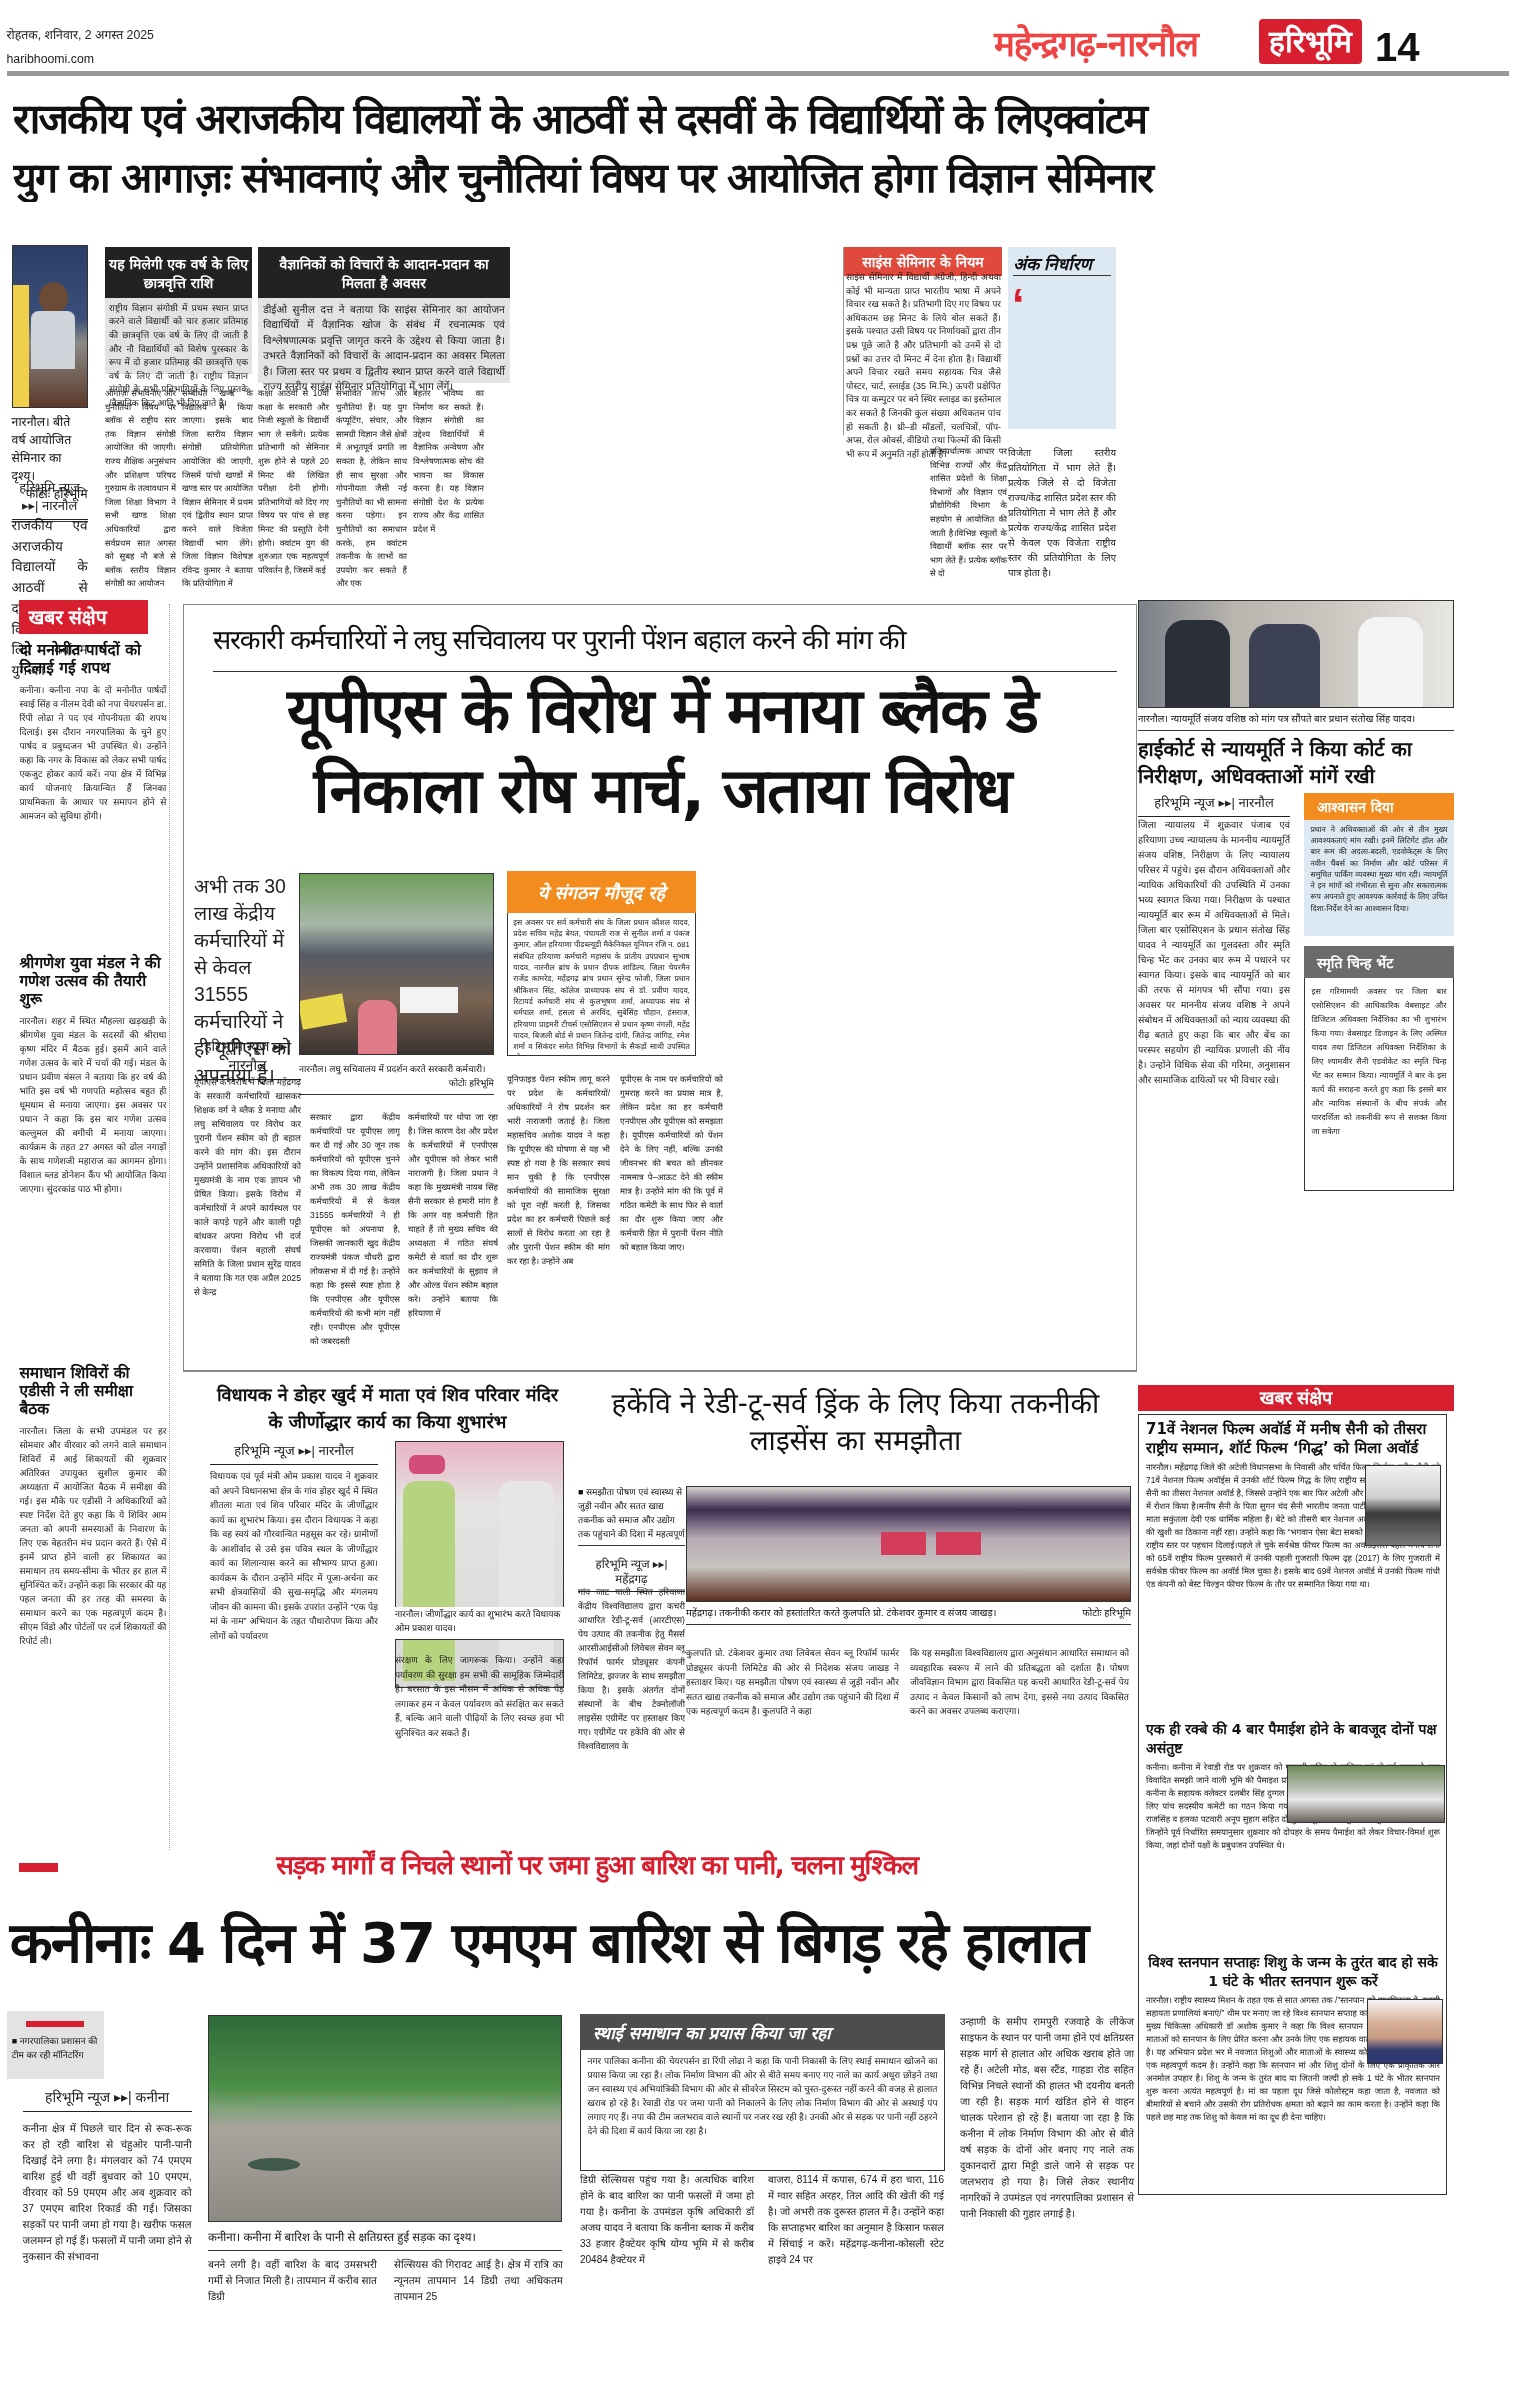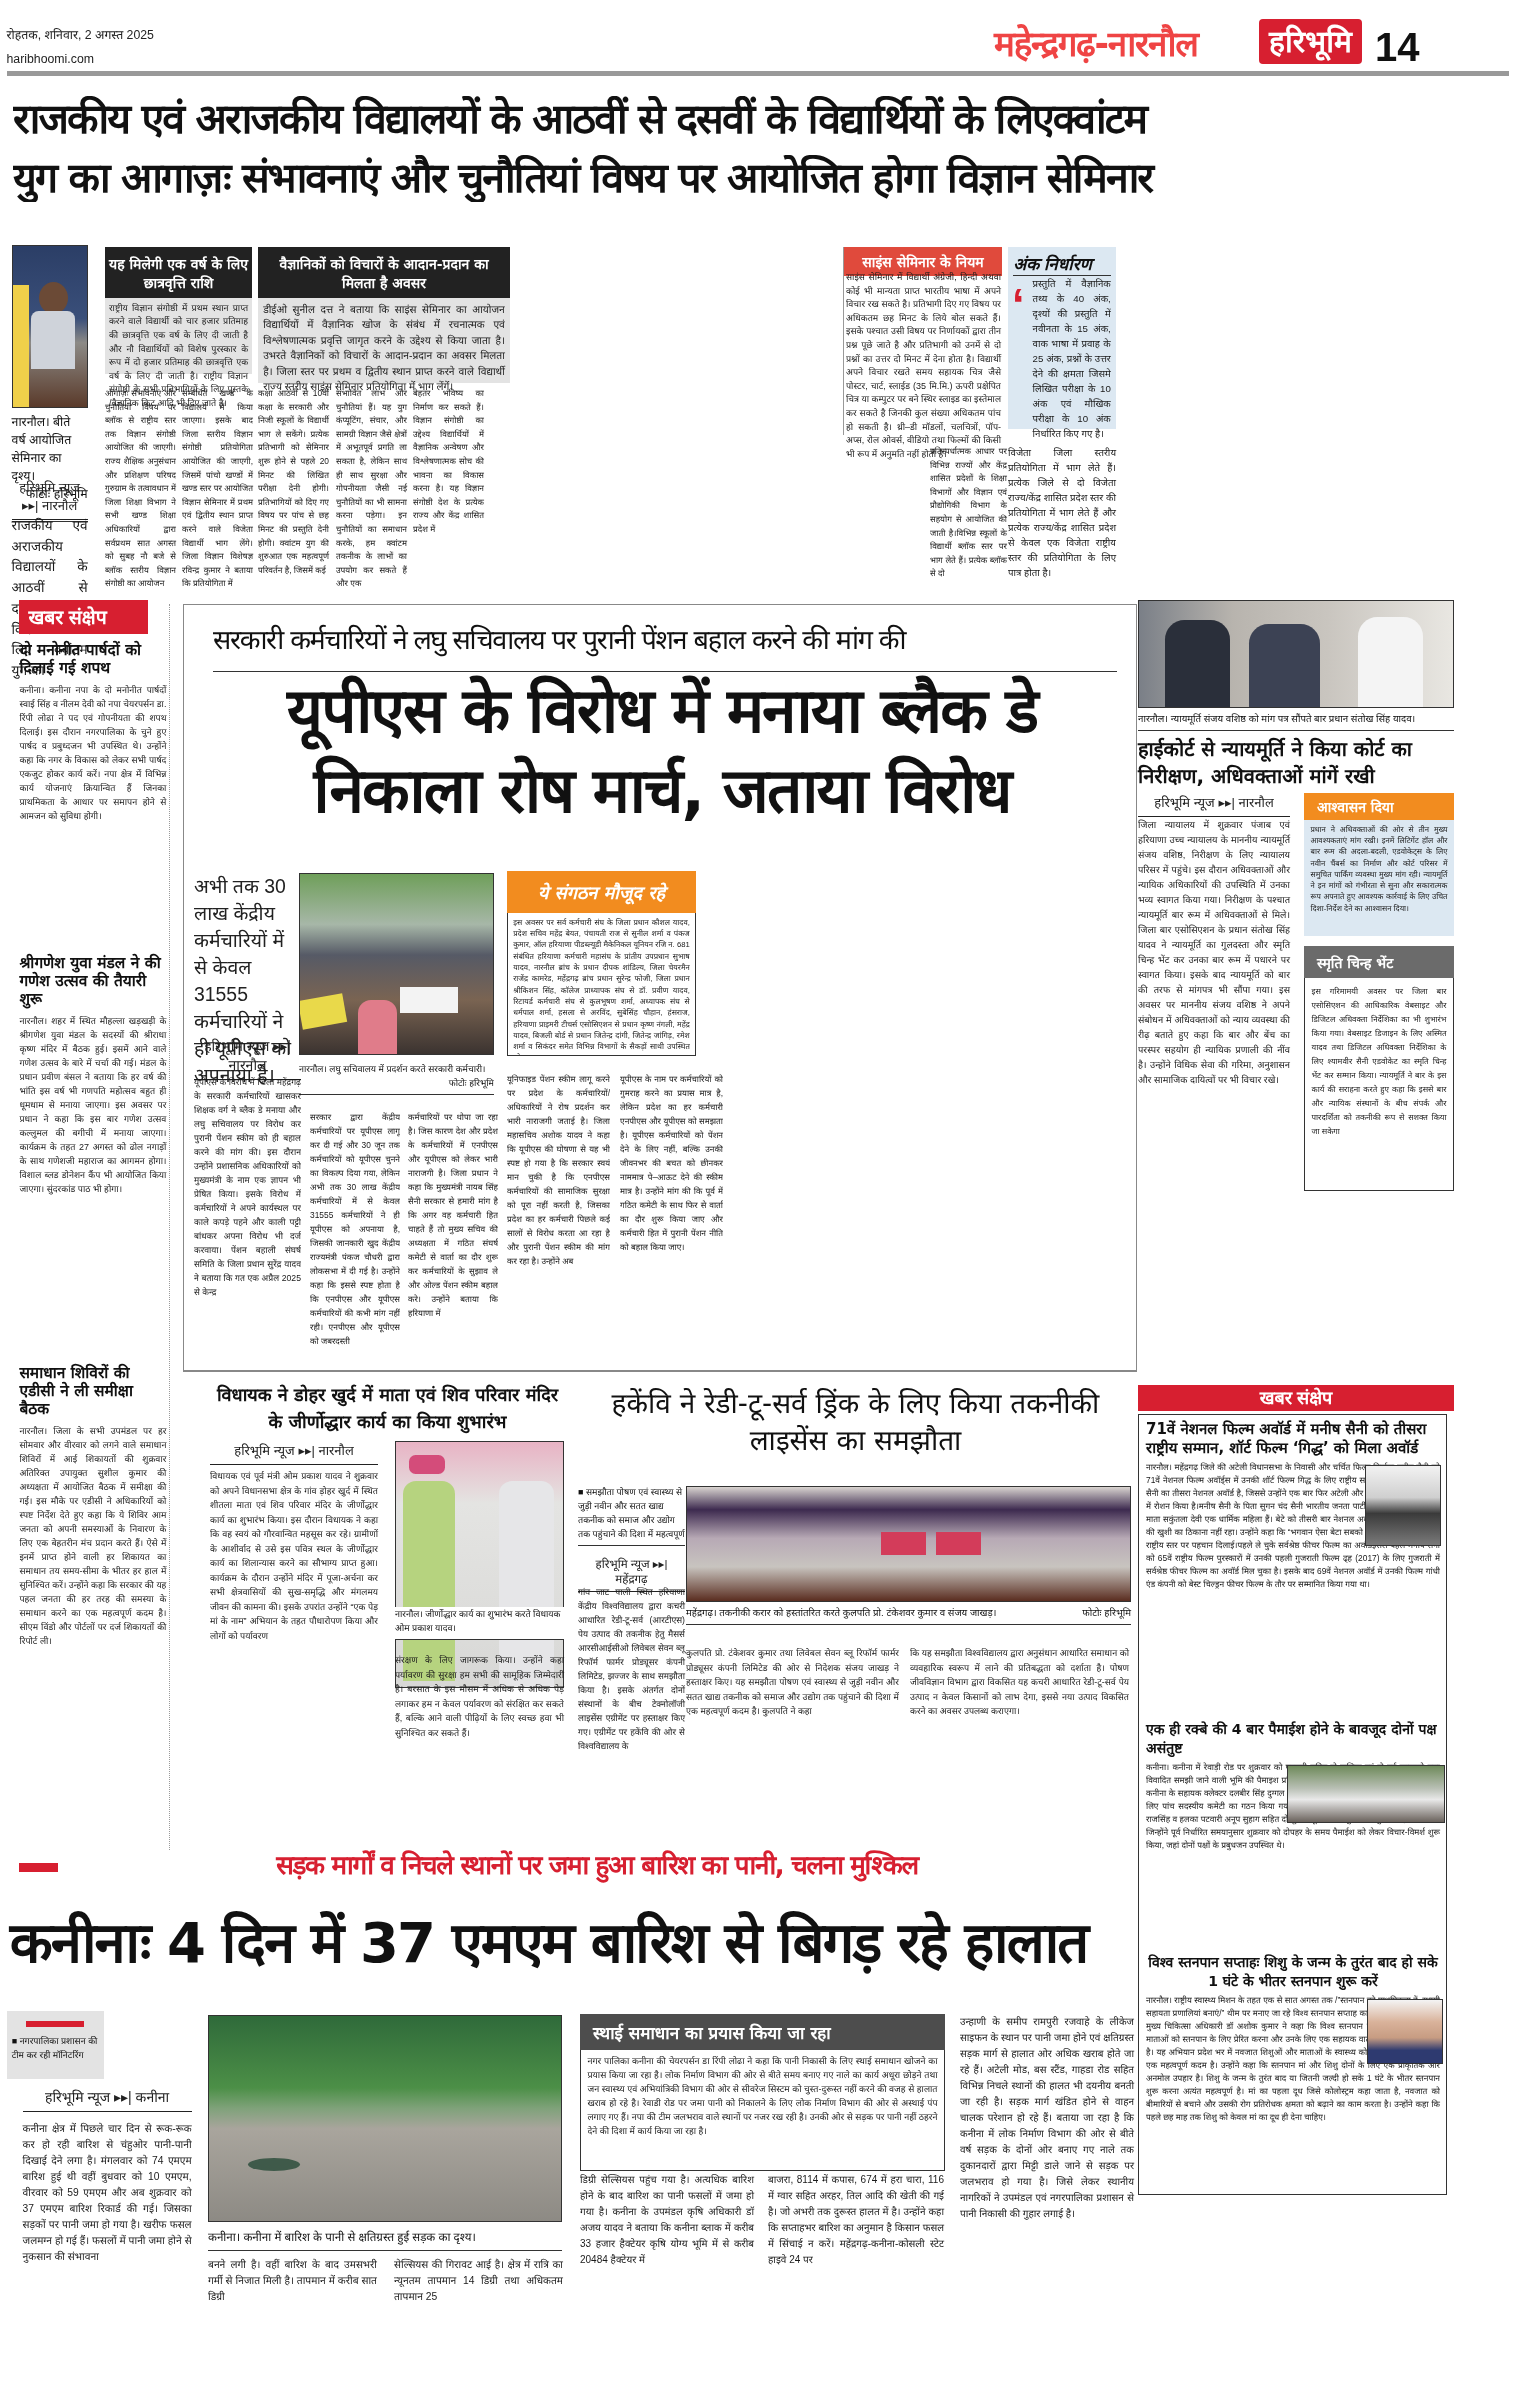--- a/index.html
+++ b/index.html
@@ -50,21 +50,20 @@
   <div class="sidebar-title" style="background:#222;font-size:14px;padding:6.5px 2.6px">वैज्ञानिकों को विचारों के आदान-प्रदान का मिलता है अवसर</div>
   <div class="txt sm" style="padding:3.9px 5.2px;font-size:10.3px;line-height:15.5px">डीईओ सुनील दत्त ने बताया कि साइंस सेमिनार का आयोजन विद्यार्थियों में वैज्ञानिक खोज के संबंध में रचनात्मक एवं विश्लेषणात्मक प्रवृत्ति जागृत करने के उद्देश्य से किया जाता है। उभरते वैज्ञानिकों को विचारों के आदान-प्रदान का अवसर मिलता है। जिला स्तर पर प्रथम व द्वितीय स्थान प्राप्त करने वाले विद्यार्थी राज्य स्तरीय साइंस सेमिनार प्रतियोगिता में भाग लेंगें।</div>
 </div>
 
 <div class="abs" style="left:843px;top:247px;width:159px;height:188px;border-left:1.3px solid #999">
   <div class="sidebar-title" style="background:#e04a3c;font-size:14px;padding:5.2px 2.6px">साइंस सेमिनार के नियम</div>
 </div>
 <div class="abs" style="left:1008px;top:247px;width:108px;height:182px;background:#dce8f2;padding:5.2px">
   <div style="font-size:17px;font-weight:bold;font-style:italic;text-align:left;border-bottom:1.3px solid #333">अंक निर्धारण</div>
   <div style="position:absolute;left:3.9px;top:35px;color:#d71f30;font-size:45px;line-height:45px;font-weight:bold">‘</div>
-  <div class="txt sm" style="font-size:9.7px;line-height:15px;padding-left:19.4px">प्रस्तुति में वैज्ञानिक तथ्य के 40 अंक, दृश्यों की प्रस्तुति में नवीनता के 15 अंक, वाक भाषा में प्रवाह के 25 अंक, प्रश्नों के उत्तर देने की क्षमता जिसमे लिखित परीक्षा के 10 अंक एवं मौखिक परीक्षा के 10 अंक निर्धारित किए गए है।</div>
 </div>
 
 <div class="abs txt sm" style="left:105px;top:387px;width:71px;font-size:8.4px;line-height:13.6px">आगाज़ः संभावनाएं और चुनौतियां' विषय पर ब्लॉक से राष्ट्रीय स्तर तक विज्ञान संगोष्ठी आयोजित की जाएगी। राज्य शैक्षिक अनुसंधान और प्रशिक्षण परिषद गुरुग्राम के तत्वावधान में जिला शिक्षा विभाग ने सभी खण्ड शिक्षा अधिकारियों द्वारा सर्वप्रथम सात अगस्त को सुबह नौ बजे से ब्लॉक स्तरीय विज्ञान संगोष्ठी का आयोजन</div>
 <div class="abs txt sm" style="left:182px;top:387px;width:71px;font-size:8.4px;line-height:13.6px">सम्बंधित खण्ड के विद्यालय में किया जाएगा। इसके बाद जिला स्तरीय विज्ञान संगोष्ठी प्रतियोगिता आयोजित की जाएगी, जिसमें पांचो खण्डों में खण्ड स्तर पर आयोजित विज्ञान सेमिनार में प्रथम एवं द्वितीय स्थान प्राप्त करने वाले विजेता विद्यार्थी भाग लेंगे। जिला विज्ञान विशेषज्ञ रविन्द्र कुमार ने बताया कि प्रतियोगिता में</div>
 <div class="abs txt sm" style="left:258px;top:387px;width:71px;font-size:8.4px;line-height:13.6px">कक्षा आठवीं से 10वीं कक्षा के सरकारी और निजी स्कूलों के विद्यार्थी भाग ले सकेंगे। प्रत्येक प्रतिभागी को सेमिनार शुरू होने से पहले 20 मिनट की लिखित परीक्षा देनी होगी। प्रतिभागियों को दिए गए विषय पर पांच से छह मिनट की प्रस्तुति देनी होगी। क्वांटम युग की शुरुआत एक महत्वपूर्ण परिवर्तन है, जिसमें कई</div>
 <div class="abs txt sm" style="left:336px;top:387px;width:71px;font-size:8.4px;line-height:13.6px">संभावित लाभ और चुनौतियां हैं। यह युग कंप्यूटिंग, संचार, और सामग्री विज्ञान जैसे क्षेत्रों में अभूतपूर्व प्रगति ला सकता है, लेकिन साथ ही साथ सुरक्षा और गोपनीयता जैसी नई चुनौतियों का भी सामना करना पड़ेगा। इन चुनौतियों का समाधान करके, हम क्वांटम तकनीक के लाभों का उपयोग कर सकते हैं और एक</div>
 <div class="abs txt sm" style="left:413px;top:387px;width:71px;font-size:8.4px;line-height:13.6px">बेहतर भविष्य का निर्माण कर सकते हैं। विज्ञान संगोष्ठी का उद्देश्य विद्यार्थियों में वैज्ञानिक अन्वेषण और विश्लेषणात्मक सोच की भावना का विकास करना है। यह विज्ञान संगोष्ठी देश के प्रत्येक राज्य और केंद्र शासित प्रदेश में</div>
 
 <div class="abs txt sm" style="left:846px;top:271px;width:155px;font-size:9px;line-height:13.6px">साइंस सेमिनार में विद्यार्थी अंग्रेजी, हिन्दी अथवा कोई भी मान्यता प्राप्त भारतीय भाषा में अपने विचार रख सकते है। प्रतिभागी दिए गए विषय पर अधिकतम छह मिनट के लिये बोल सकते हैं। इसके पश्चात उसी विषय पर निर्णायकों द्वारा तीन प्रश्न पूछे जाते है और प्रतिभागी को उनमें से दो प्रश्नों का उत्तर दो मिनट में देना होता है। विद्यार्थी अपने विचार रखते समय सहायक चित्र जैसे पोस्टर, चार्ट, स्लाईड (35 मि.मि.) ऊपरी प्रक्षेपित चित्र या कम्पुटर पर बने स्थिर स्लाइड का इस्तेमाल कर सकते है जिनकी कुल संख्या अधिकतम पांच हो सकती है। थ्री–डी मॉडलों, चलचित्रों, पॉप-अप्स, रोल ओवर्स, वीडियो तथा फिल्मों की किसी भी रूप में अनुमति नहीं होती है।</div>
 <div class="abs txt sm" style="left:930px;top:445px;width:77px;font-size:8.4px;line-height:13.6px">प्रतिस्पर्धात्मक आधार पर विभिन्न राज्यों और केंद्र शासित प्रदेशों के शिक्षा विभागों और विज्ञान एवं प्रौद्योगिकी विभाग के सहयोग से आयोजित की जाती है।विभिन्न स्कूलों के विद्यार्थी ब्लॉक स्तर पर भाग लेते हैं। प्रत्येक ब्लॉक से दो</div>
@@ -196,19 +195,19 @@
 <div class="abs txt sm" style="left:22.6px;top:2121px;width:169px;font-size:10.3px;line-height:16px">कनीना क्षेत्र में पिछले चार दिन से रूक-रूक कर हो रही बारिश से चंहुओर पानी-पानी दिखाई देने लगा है। मंगलवार को 74 एमएम बारिश हुई थी वहीं बुधवार को 10 एमएम, वीरवार को 59 एमएम और अब शुक्रवार को 37 एमएम बारिश रिकार्ड की गई। जिसका सड़कों पर पानी जमा हो गया है। खरीफ फसल जलमग्न हो गई हैं। फसलों में पानी जमा होने से नुकसान की संभावना</div>
 
 <div class="abs photo" style="left:208px;top:2015px;width:354px;height:207px;background:linear-gradient(180deg,#2f6a3a 0%,#4c8f47 35%,#7fa27a 45%,#a9a59d 55%,#8d8a84 100%)">
   <div style="position:absolute;left:39px;top:142px;width:52px;height:13px;background:#3f5a4a;border-radius:50%"></div>
 </div>
 <div class="abs caption" style="left:208px;top:2227px;width:354px;font-size:11.6px;line-height:19.4px">कनीना। कनीना में बारिश के पानी से क्षतिग्रस्त हुई सड़क का दृश्य।</div>
 <div class="abs txt sm" style="left:208px;top:2257px;width:169px;font-size:10.3px;line-height:16px">बनने लगी है। वहीं बारिश के बाद उमसभरी गर्मी से निजात मिली है। तापमान में करीब सात डिग्री</div>
 <div class="abs txt sm" style="left:394px;top:2257px;width:169px;font-size:10.3px;line-height:16px">सेल्सियस की गिरावट आई है। क्षेत्र में रात्रि का न्यूनतम तापमान 14 डिग्री तथा अधिकतम तापमान 25</div>
 
 <div class="abs" style="left:580px;top:2014px;width:365px;height:155px">
-  <div class="sidebar-title" style="background:#4d4d4d;font-size:17px;padding:6.5px 2.6px;text-align:left;padding-left:13px">स्थाई समाधान का प्रयास किया जा रहा</div>
+  <div class="sidebar-title" style="background:#4d4d4d;font-size:17px;padding:6.5px 2.6px;font-style:italic;text-align:left;padding-left:13px">स्थाई समाधान का प्रयास किया जा रहा</div>
   <div class="txt sm" style="border:1.3px solid #333;border-top:none;padding:3.9px 6.5px;font-size:9px;line-height:14px;height:121px;overflow:hidden">नगर पालिका कनीना की चेयरपर्सन डा रिंपी लोढा ने कहा कि पानी निकासी के लिए स्थाई समाधान खोजने का प्रयास किया जा रहा है। लोक निर्माण विभाग की ओर से बीते समय बनाए गए नाले का कार्य अधूरा छोड़ने तथा जन स्वास्थ्य एवं अभियांत्रिकी विभाग की ओर से सीवरेज सिस्टम को चुस्त-दुरूस्त नहीं करने की वजह से हालात खराब हो रहे है। रेवाडी रोड पर जमा पानी को निकालने के लिए लोक निर्माण विभाग की ओर से अस्थाई पंप लगाए गए हैं। नपा की टीम जलभराव वाले स्थानों पर नजर रख रही है। उनकी ओर से सड़क पर पानी नहीं ठहरने देने की दिशा में कार्य किया जा रहा है।</div>
 </div>
 <div class="abs txt sm" style="left:580px;top:2172px;width:174px;font-size:10px;line-height:16px">डिग्री सेल्सियस पहुंच गया है। अत्यधिक बारिश होने के बाद बारिश का पानी फसलों में जमा हो गया है। कनीना के उपमंडल कृषि अधिकारी डॉ अजय यादव ने बताया कि कनीना ब्लाक में करीब 33 हजार हैक्टेयर कृषि योग्य भूमि में से करीब 20484 हैक्टेयर में</div>
 <div class="abs txt sm" style="left:768px;top:2172px;width:176px;font-size:10px;line-height:16px">बाजरा, 8114 में कपास, 674 में हरा चारा, 116 में ग्वार सहित अरहर, तिल आदि की खेती की गई है। जो अभरी तक दुरूस्त हालत में है। उन्होंने कहा कि सप्ताहभर बारिश का अनुमान है किसान फसल में सिंचाई न करें। महेंद्रगढ़-कनीना-कोसली स्टेट हाइवे 24 पर</div>
 <div class="abs txt sm" style="left:960px;top:2014px;width:174px;font-size:10px;line-height:16px">उन्हाणी के समीप रामपुरी रजवाहे के लीकेज साइफन के स्थान पर पानी जमा होने एवं क्षतिग्रस्त सड़क मार्ग से हालात ओर अधिक खराब होते जा रहे हैं। अटेली मोड, बस स्टैंड, गाहडा रोड सहित विभिन्न निचले स्थानों की हालत भी दयनीय बनती जा रही है। सड़क मार्ग खंडित होने से वाहन चालक परेशान हो रहे हैं। बताया जा रहा है कि कनीना में लोक निर्माण विभाग की ओर से बीते वर्ष सड़क के दोनों ओर बनाए गए नाले तक दुकानदारों द्वारा मिट्टी डाले जाने से सड़क पर जलभराव हो गया है। जिसे लेकर स्थानीय नागरिकों ने उपमंडल एवं नगरपालिका प्रशासन से पानी निकासी की गुहार लगाई है।</div>
 
 
 </body></html>

